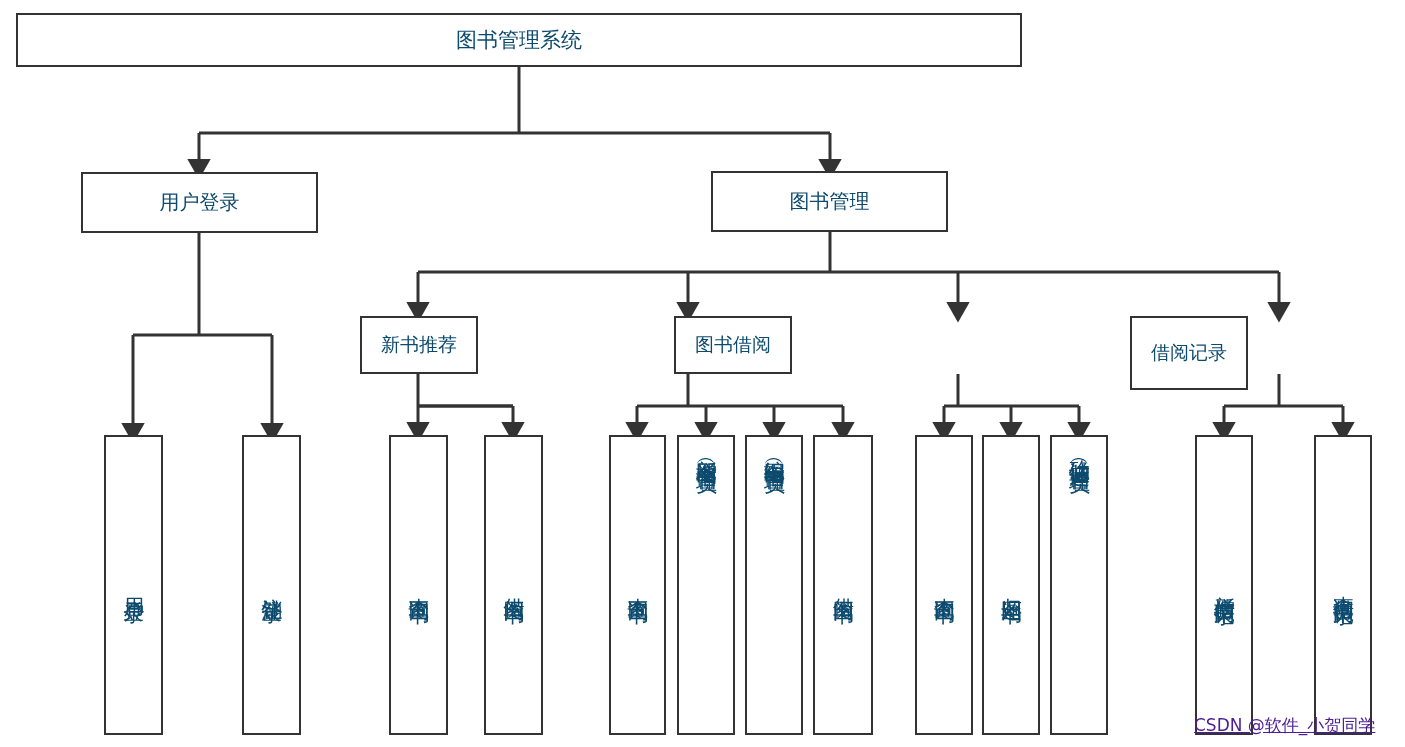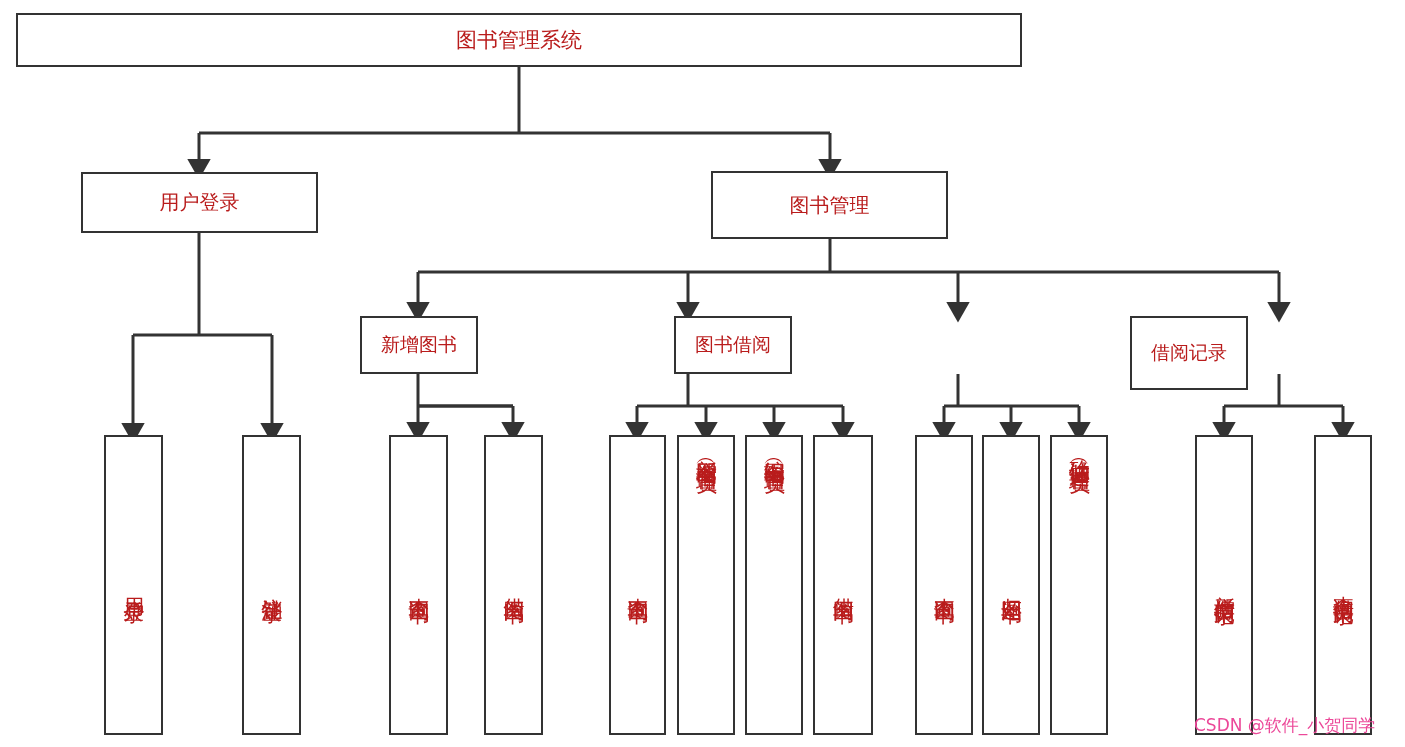--- a/index.html
+++ b/index.html
@@ -30,21 +30,21 @@
     position: absolute;
     box-sizing: border-box;
     background: #ffffff;
     border: 2px solid #333333;
     display: flex;
     align-items: center;
     justify-content: center;
     z-index: 2;
   }
   .node .label {
-    color: #b91c1c;
+    color: #0c4a6e;
     text-align: left;
     line-height: 1.15;
     white-space: nowrap;
   }
   .node-root .label { font-size: 21px; }
   .node-l1 .label   { font-size: 20px; }
   .node-l2 .label   { font-size: 19px; }
 
   
   .node-leaf {
@@ -59,24 +59,25 @@
     letter-spacing: 2px;
     line-height: 1;
     white-space: pre;
   }
   .node-leaf.centered {
     align-items: center;
     padding-top: 0;
   }
   .watermark {
     position: absolute;
-    color: #ec4899;
+    color: #4c1d95;
     font-size: 17px;
     white-space: nowrap;
     z-index: 3;
+    text-decoration: underline;
   }
 </style>
 </head>
 <body>
 
 <div id="canvas">
 
   <svg class="wires" viewBox="0 0 1405 747" xmlns="http://www.w3.org/2000/svg">
     <defs>
       <marker id="ah" markerWidth="12" markerHeight="12" refX="1.5" refY="4" orient="auto" markerUnits="strokeWidth">
@@ -143,26 +144,26 @@
   </svg>
 
   <div class="node node-root" style="left:16px; top:13px; width:1006px; height:54px;">
     <span class="label">图书管理系统</span>
   </div>
 
   <div class="node node-l1" style="left:81px; top:172px; width:237px; height:61px;">
     <span class="label">用户登录</span>
   </div>
 
-  <div class="node node-l1" style="left:711px; top:171px; width:237px; height:68px;">
+  <div class="node node-l1" style="left:711px; top:171px; width:237px; height:61px;">
     <span class="label">图书管理</span>
   </div>
 
   <div class="node node-l2" style="left:360px; top:316px; width:118px; height:58px;">
-    <span class="label">新增图书</span>
+    <span class="label">新书推荐</span>
   </div>
 
   <div class="node node-l2" style="left:630px; top:316px; width:118px; height:58px;margin-left:44px;">
     <span class="label">图书借阅</span>
   </div>
 
 
   <div class="node node-l2" style="left:1130px; top:316px; width:118px; height:74px;">
     <span class="label">借阅记录</span>
   </div>

